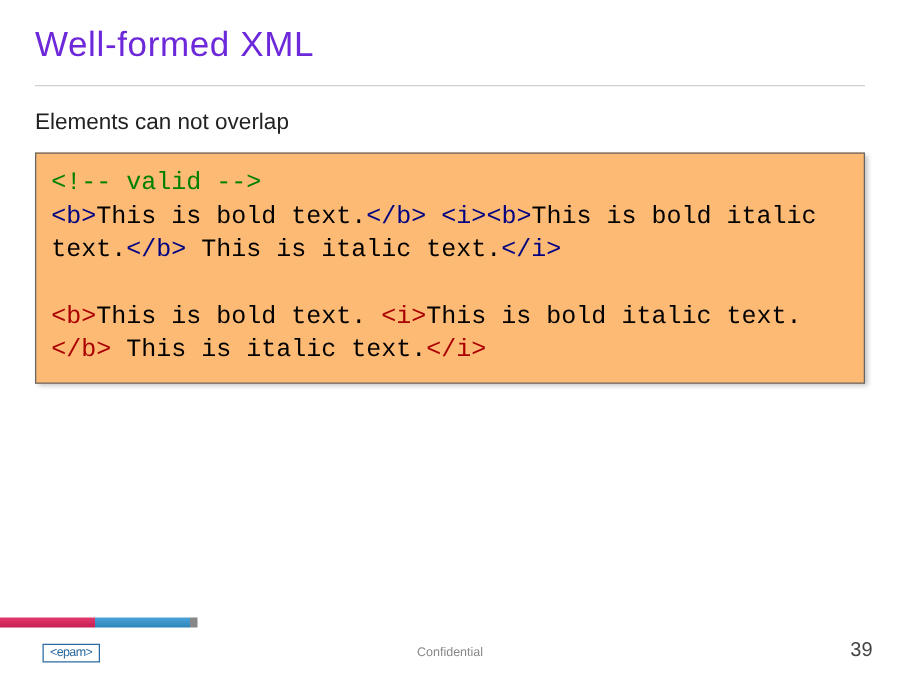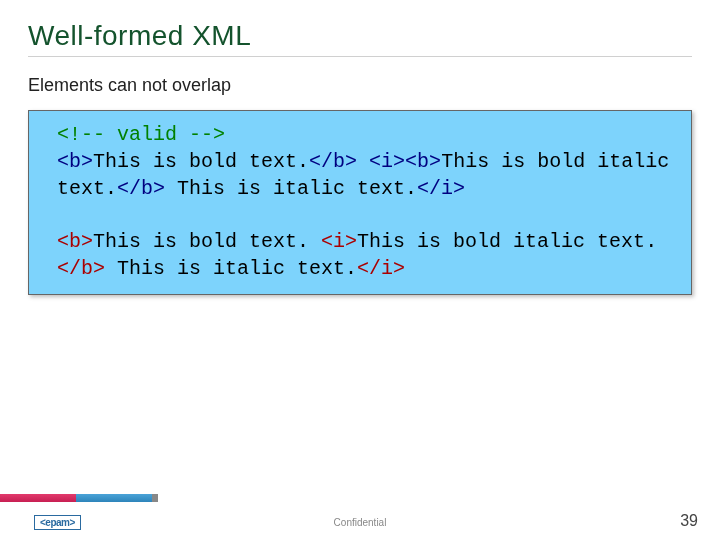--- a/index.html
+++ b/index.html
@@ -1,24 +1,24 @@
 <!DOCTYPE html>
 <html><head>
 <meta charset="utf-8">
 <style>
   * { margin: 0; padding: 0; box-sizing: border-box; }
   html, body { width: 720px; height: 540px; font-family: Arial, Helvetica, sans-serif; background: #fff; }
   .slide { width: 720px; height: 540px; position: relative; padding: 20px 28px 0 28px; }
-  .title { color: #14532d; font-size: 28px; font-weight: 400; letter-spacing: 0.5px; margin-bottom: 4px; }
+  .title { color: #6d28d9; font-size: 28px; font-weight: 400; letter-spacing: 0.5px; margin-bottom: 16px; }
   .hr { height: 1px; background: #d0d0d0; margin-bottom: 18px; }
   .subtitle { font-size: 18px; color: #222; margin-bottom: 14px; font-weight: 400; }
   .codebox {
     border: 1px solid #666;
-    background: #7dd3fc;
-    padding: 10px 12px 12px 28px;
+    background: #fdba74;
+    padding: 10px 12px 12px 12px;
     font-family: "Courier New", Courier, monospace;
     font-size: 20px;
     line-height: 1.35;
     box-shadow: 2px 2px 4px rgba(0,0,0,0.25);
     word-wrap: break-word;
     white-space: normal;
   }
   .codebox .line { margin: 0; }
   .com   { color: #008000; }
   .tag   { color: #000080; }
@@ -26,21 +26,21 @@
   .txt   { color: #000; }
   .gap   { height: 26px; }
   .footer {
     position: absolute; left: 0; right: 0; bottom: 0; height: 48px;
   }
   .colorbar { position: absolute; left: 0; bottom: 38px; height: 8px; display: flex; }
   .colorbar div:nth-child(1){ width: 76px; background: linear-gradient(#e23a6c,#c71f53); }
   .colorbar div:nth-child(2){ width: 76px; background: linear-gradient(#4aa3d8,#2d84ba); }
   .colorbar div:nth-child(3){ width: 6px; background: #888; }
   .logo {
-    position: absolute; left: 34px; bottom: 10px; font-size: 12px; font-weight: bold;
+    position: absolute; left: 34px; bottom: 10px; font-size: 12px; font-weight: normal;
     color: #2a6aa0; display: flex; align-items: center; gap: 6px;
   }
   .logo-mark {
     display: inline-block; padding: 1px 5px; border: 1px solid #2a6aa0;
     font-family: Arial; font-size: 10px; letter-spacing: -0.5px;
   }
   .tagline {
     position: absolute; left: 110px; bottom: 12px; font-size: 11px;
     font-style: italic; color: #2a6aa0;
   }

